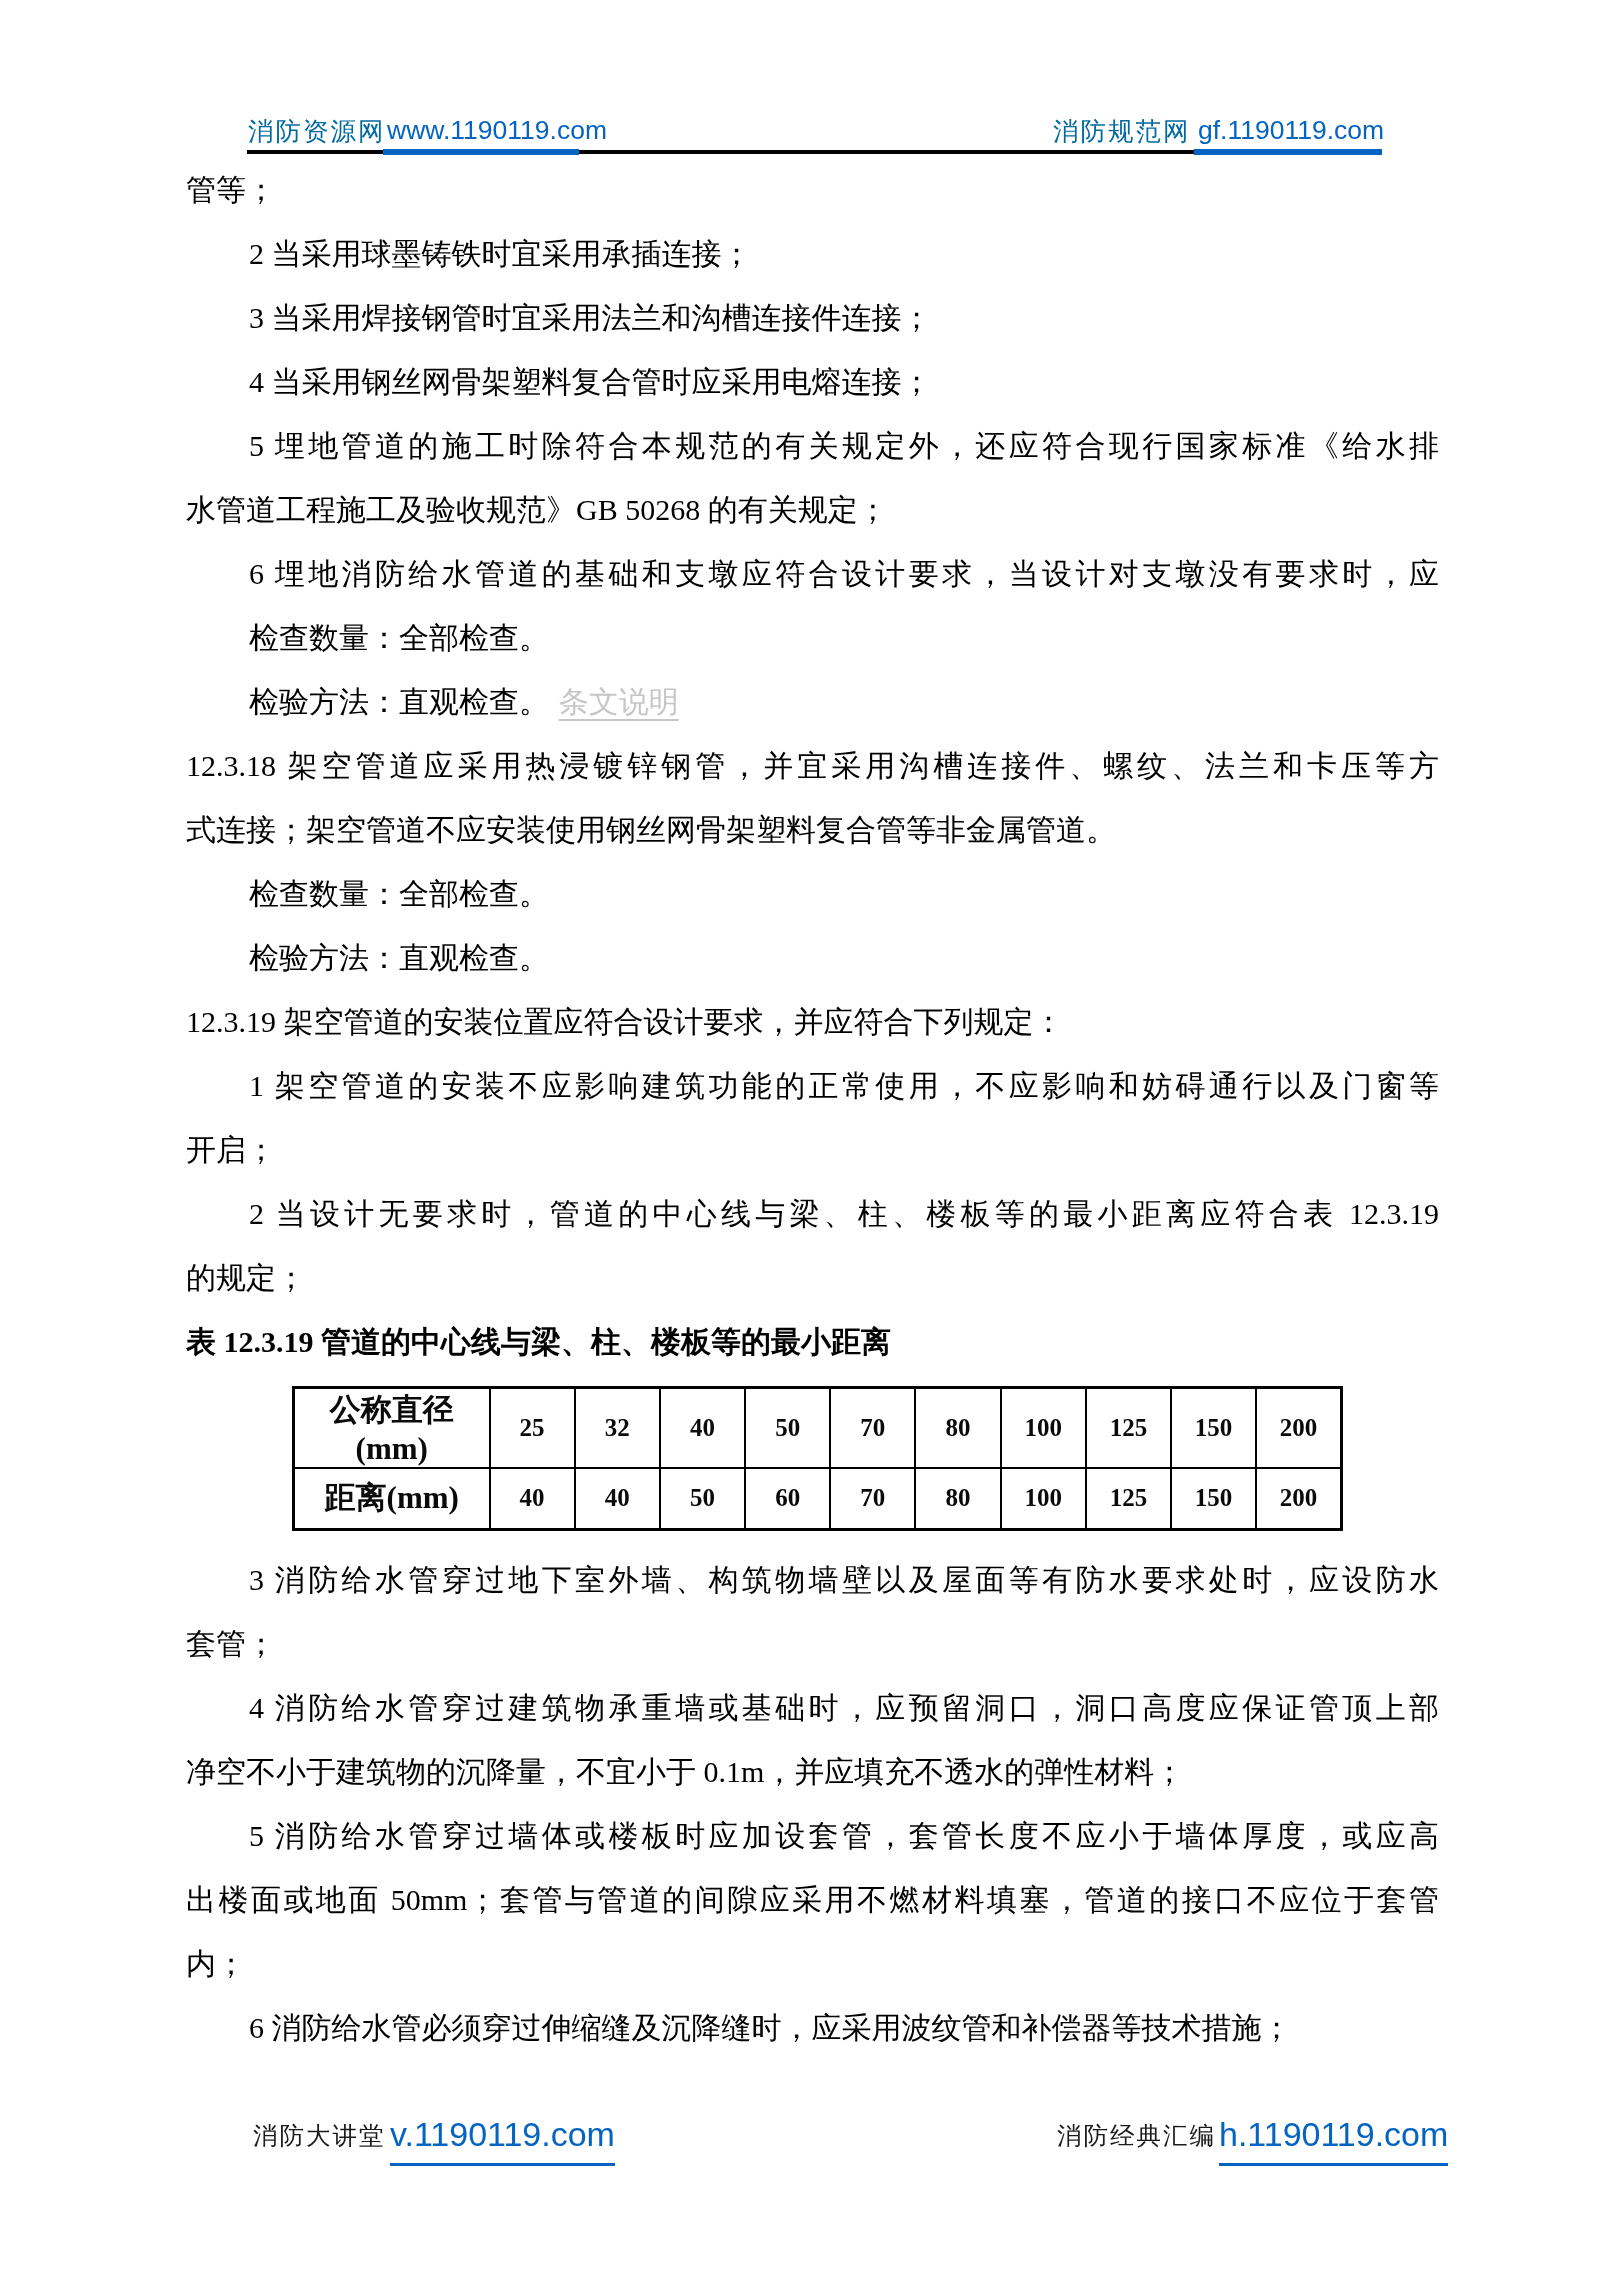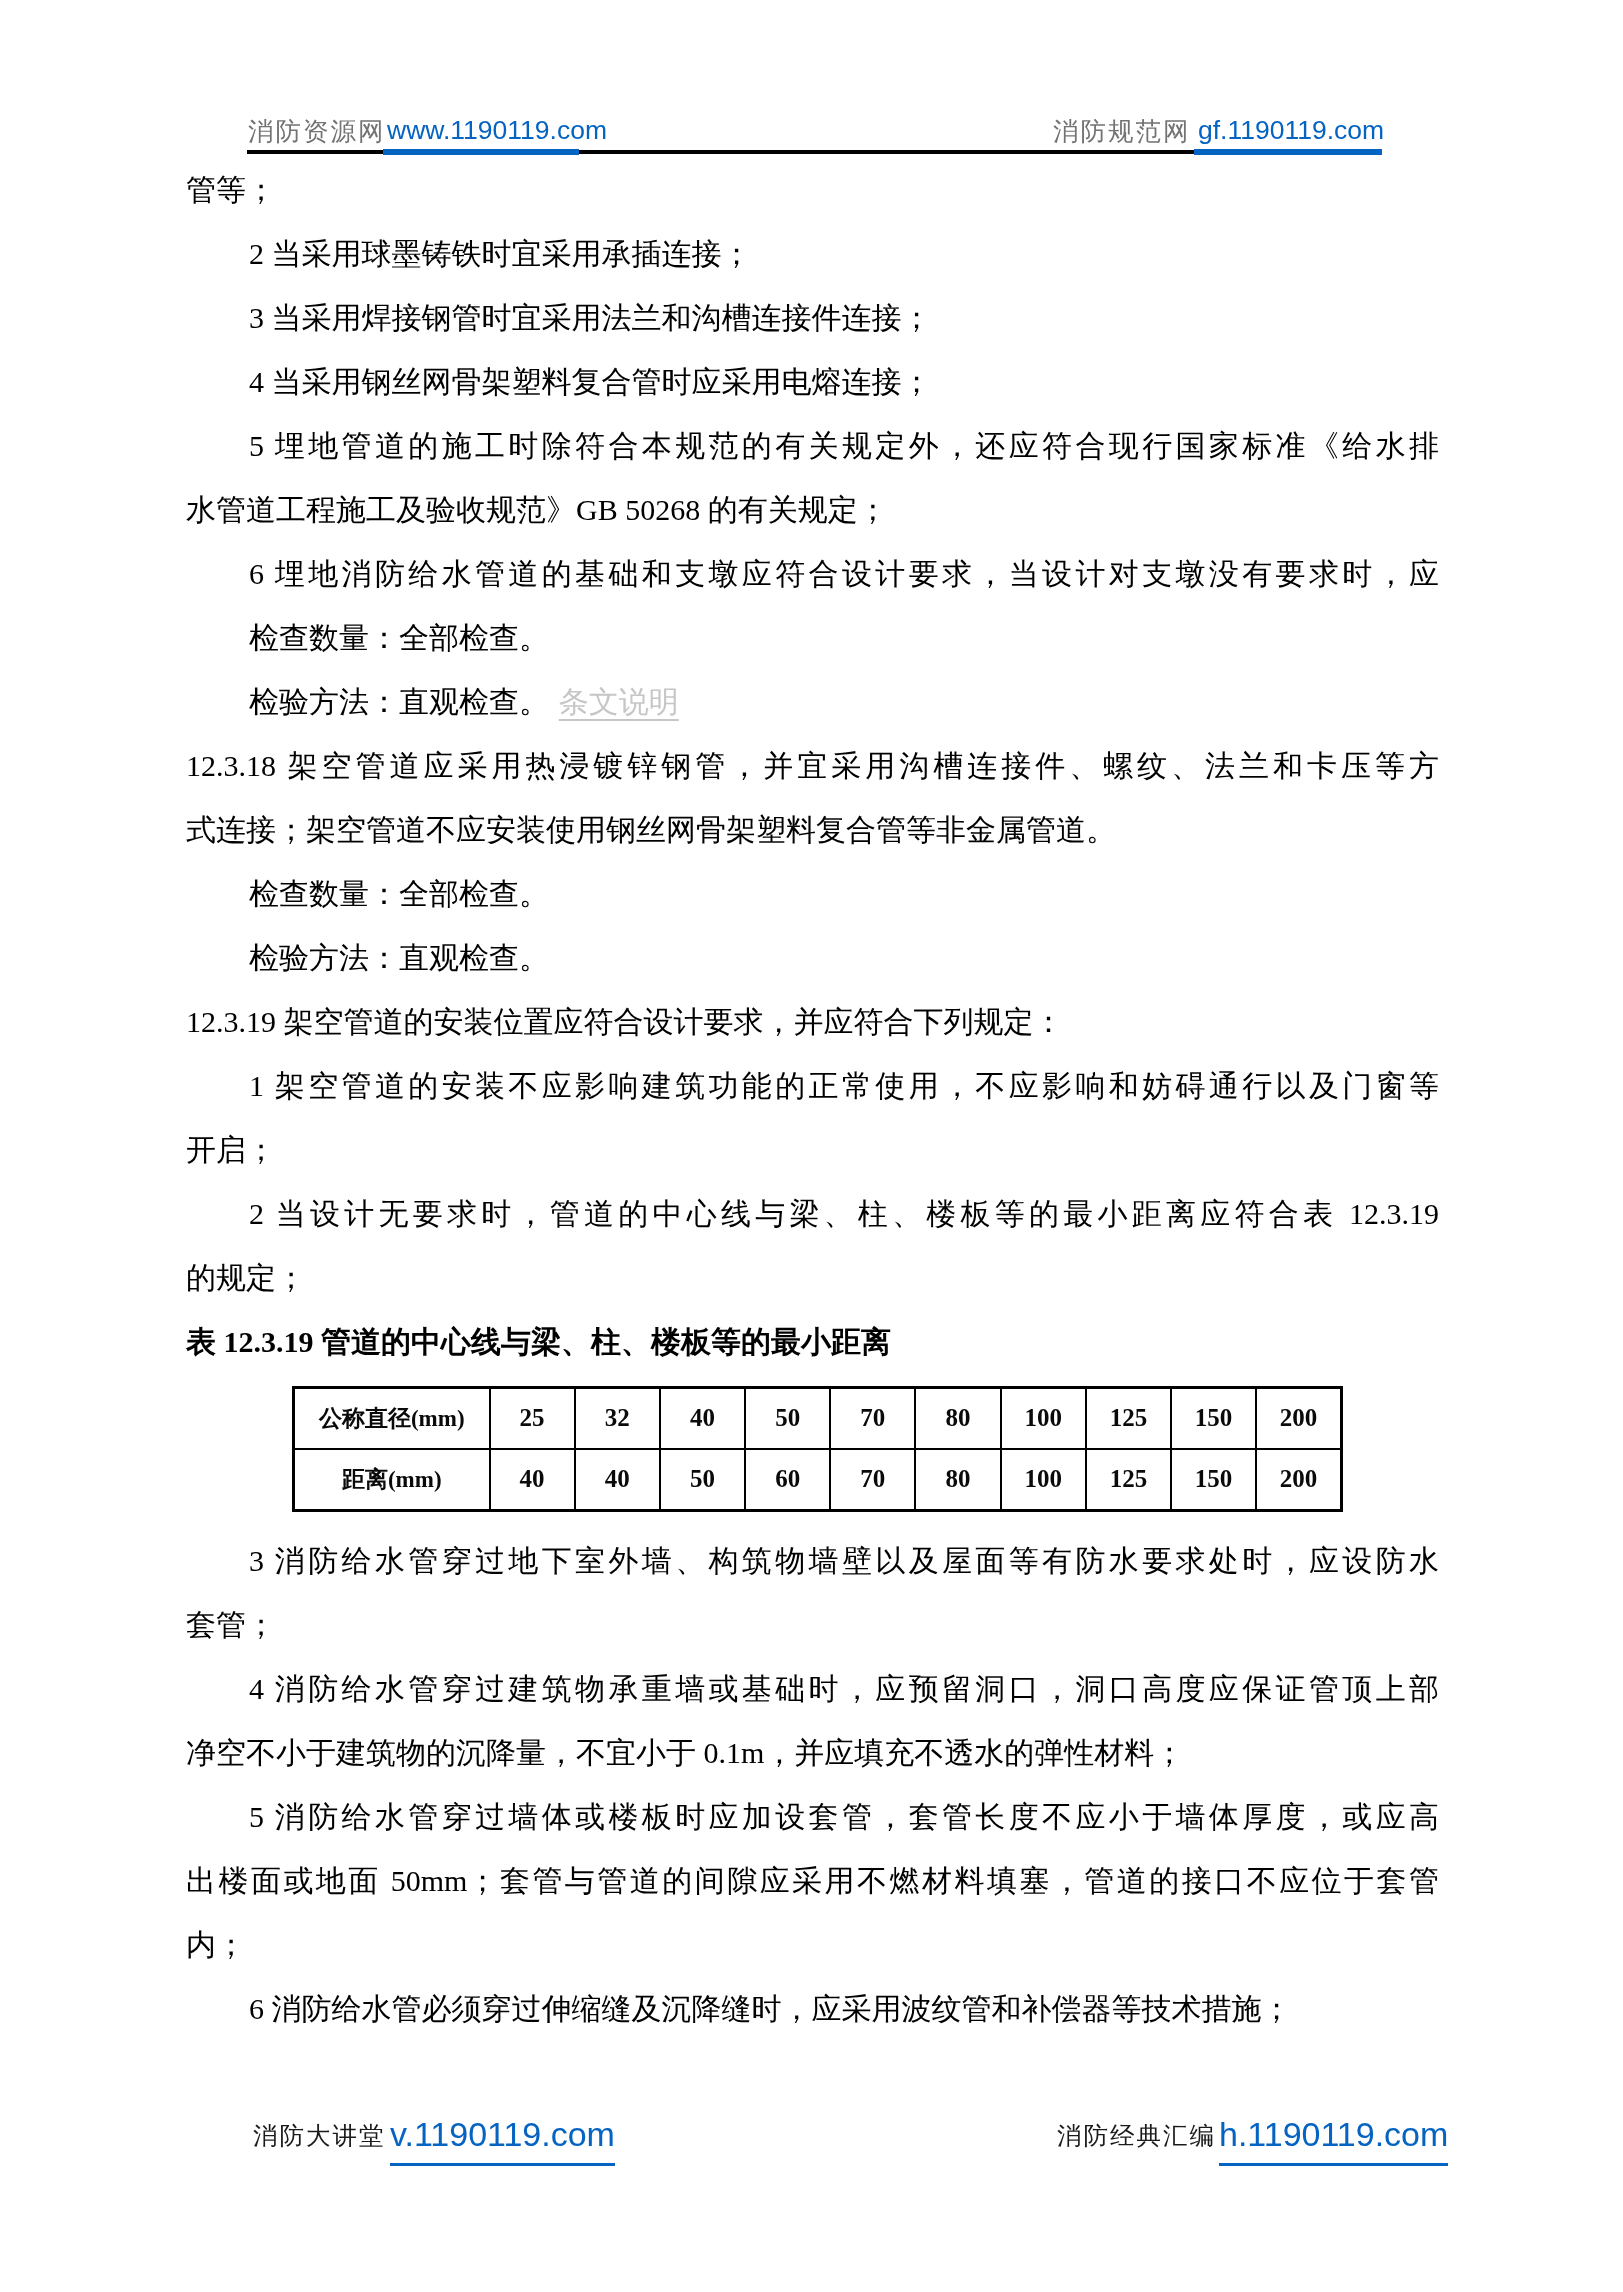--- a/index.html
+++ b/index.html
@@ -11,21 +11,21 @@
     font-family: "Liberation Serif", "DejaVu Serif", serif;
     color: #000000;
     overflow: hidden;
   }
 
   
   .hdr-label {
     position: absolute;
     font-size: 25.5px;
     line-height: 31px;
-    color: #737373;
+    color: #0369a1;
     letter-spacing: 2px;
     white-space: nowrap;
   }
   .hdr-link {
     position: absolute;
     font-family: "Liberation Sans", "DejaVu Sans", sans-serif;
     font-size: 26.5px;
     line-height: 31px;
     color: var(--blue, #0563c1);
     text-decoration: none;
@@ -78,21 +78,21 @@
     border: 2px solid #000;
     height: 59px;
     text-align: center;
     vertical-align: middle;
     font-size: 25px;
     font-weight: bold;
     color: #0a0a0a;
     padding: 0;
   }
   table.min-dist tr:first-child td { border-bottom: 2.9px solid #000; }
-  table.min-dist td.rowlabel { font-size: 23px; text-align: center; }
+  table.min-dist td.rowlabel { font-size: 31px; text-align: center; }
 
   
   .ftr-label {
     position: absolute;
     font-size: 24.5px;
     line-height: 29px;
     color: #1a1a1a;
     letter-spacing: 2px;
     white-space: nowrap;
   }

